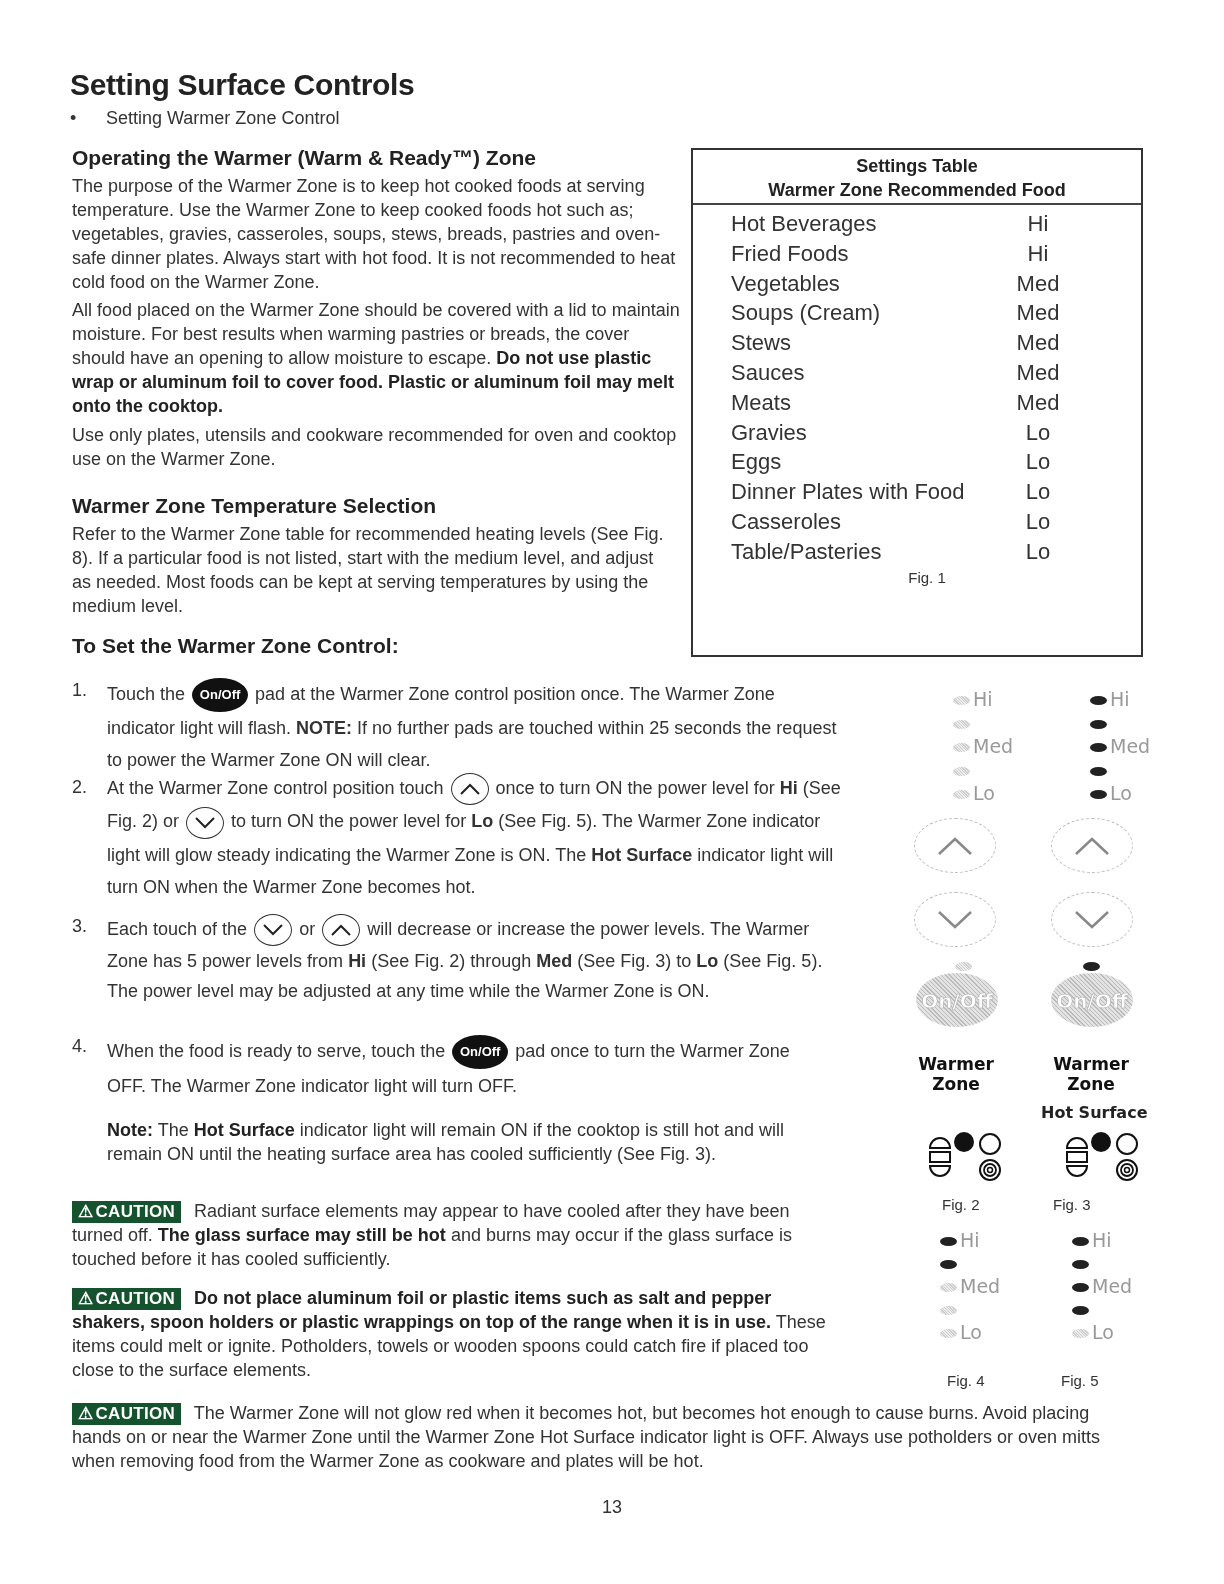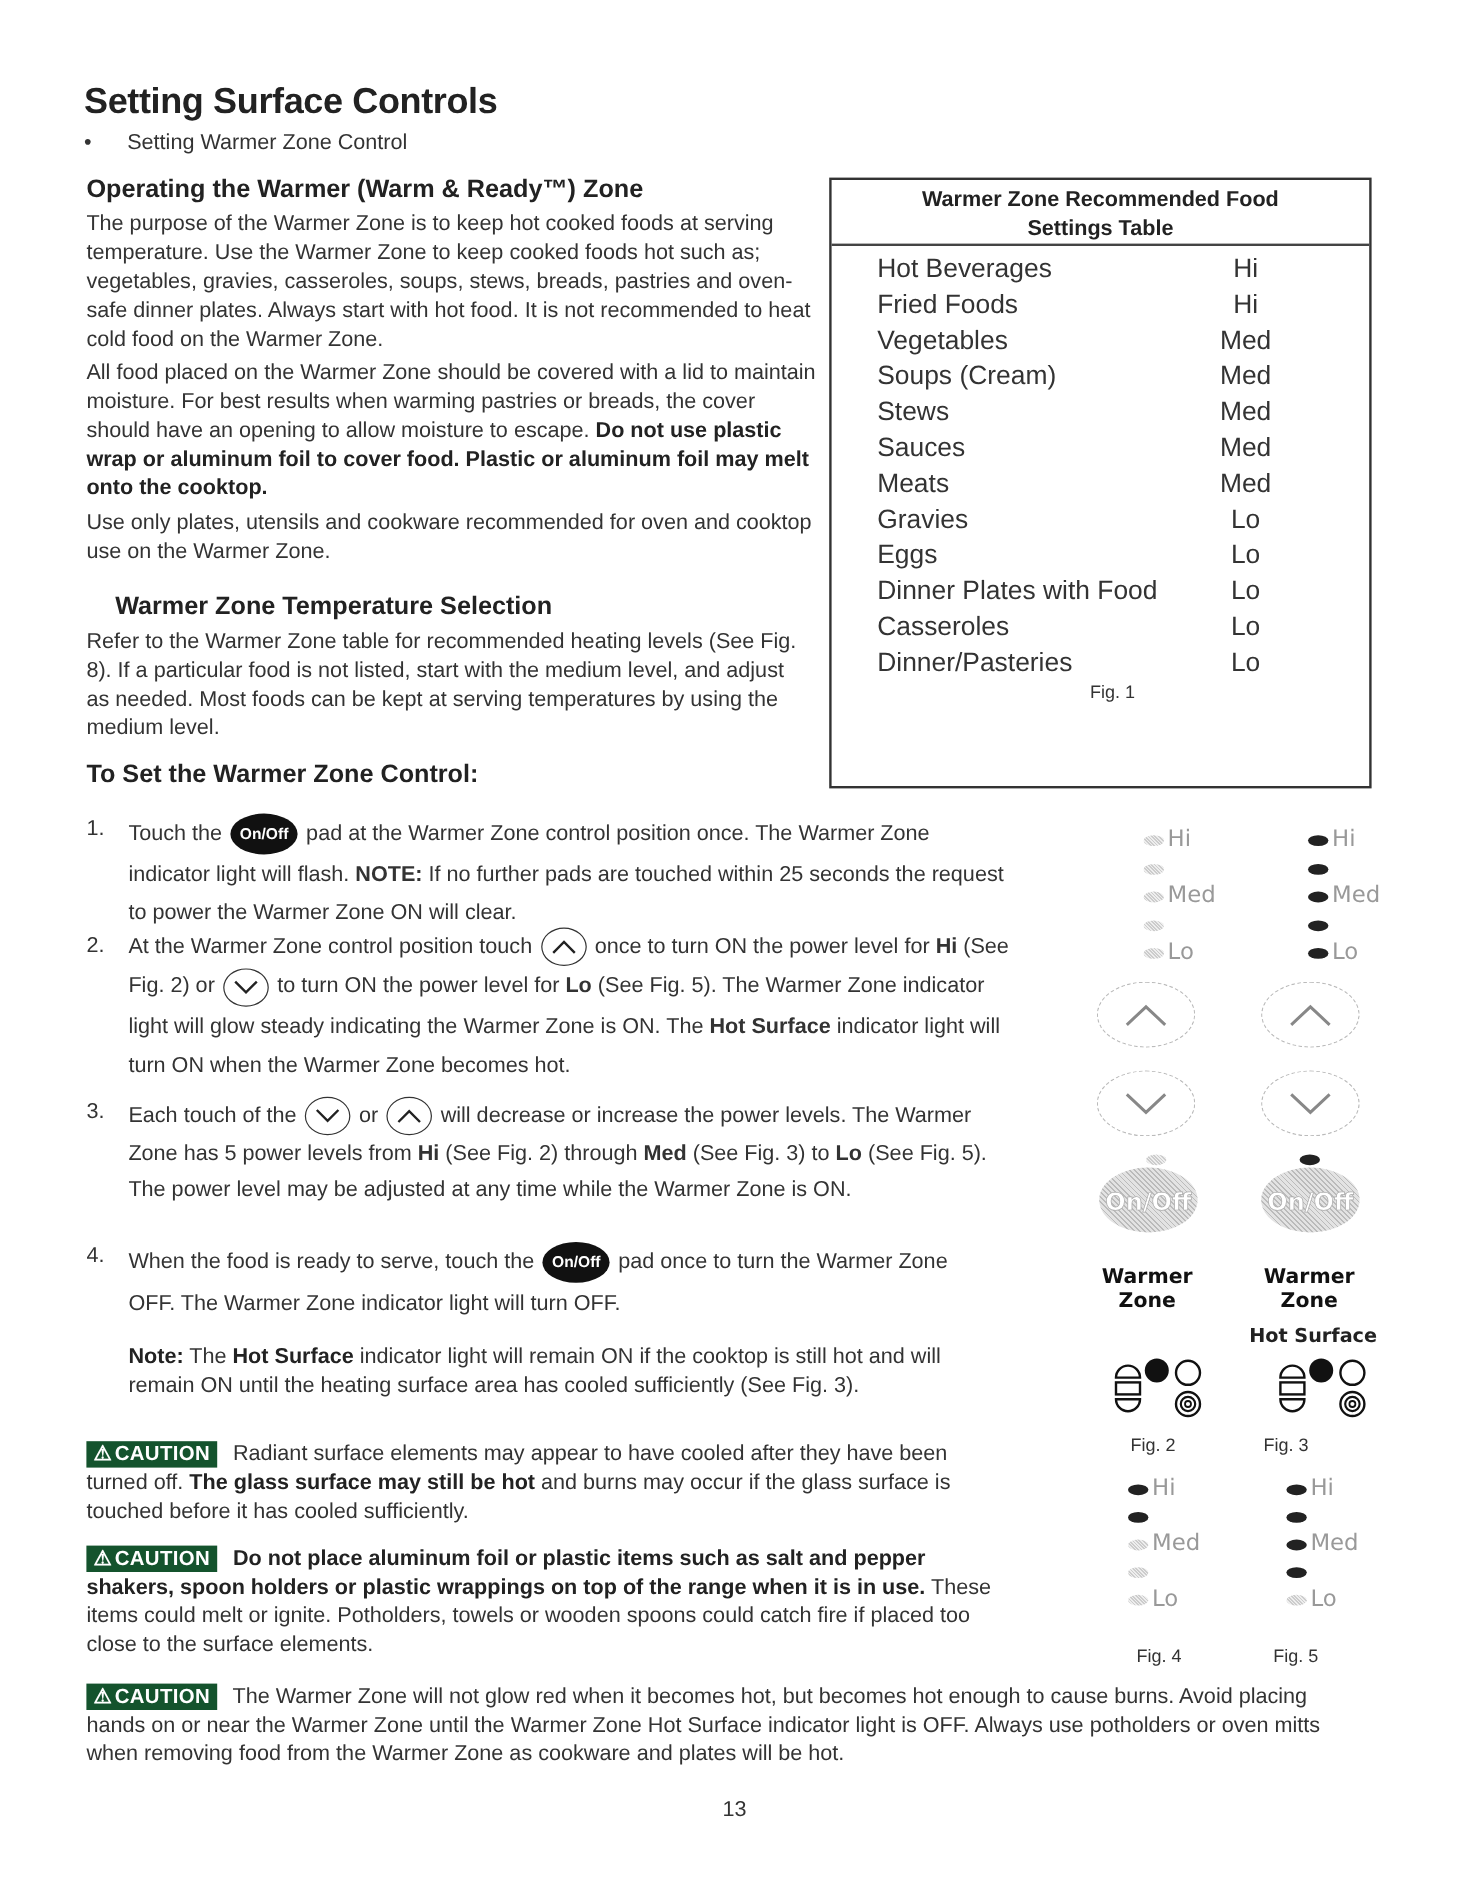--- a/index.html
+++ b/index.html
@@ -57,29 +57,29 @@
 <body>
 
 <div class="abs title">Setting Surface Controls</div>
 <div class="abs bullet-line"><span class="dot">•</span><span>Setting Warmer Zone Control</span></div>
 
 <div class="abs h2 col" style="top:146px;">Operating the Warmer (Warm &amp; Ready™) Zone</div>
 <div class="abs para col" style="top:174px;">The purpose of the Warmer Zone is to keep hot cooked foods at serving temperature. Use the Warmer Zone to keep cooked foods hot such as; vegetables, gravies, casseroles, soups, stews, breads, pastries and oven-safe dinner plates.  Always start with hot food. It is not recommended to heat cold food on the Warmer Zone.</div>
 <div class="abs para col" style="top:298px;"><span>All food placed on the Warmer Zone should be covered with a lid to maintain moisture.  For best results when warming pastries or breads, the cover should have an opening to allow moisture to escape. </span><b>Do not use plastic wrap or aluminum foil to cover food. Plastic or aluminum foil may melt onto the cooktop.</b></div>
 <div class="abs para col" style="top:423px;">Use only plates, utensils and cookware recommended for oven and cooktop use on the Warmer Zone.</div>
 
-<div class="abs h2 col" style="top:494px;margin-left:24px;">Warmer Zone Temperature Selection</div>
+<div class="abs h2 col" style="top:494px;">Warmer Zone Temperature Selection</div>
 <div class="abs para col" style="top:522px; width:600px;">Refer to the Warmer Zone table for recommended heating levels (See Fig. 8). If a particular food is not listed, start with the medium level, and adjust as needed. Most foods can be kept at serving temperatures by using the medium level.</div>
 
 <div class="abs h2 col" style="top:634px;">To Set the Warmer Zone Control:</div>
 
 <div class="abs ftable">
   <div class="cap">
+    <div>Settings Table</div>
     <div>Warmer Zone Recommended Food</div>
-    <div>Settings Table</div>
   </div>
   <div class="rows" id="table-rows">
       <div class="row">
         <span class="c1">Hot Beverages</span>
         <span class="c2">Hi</span>
       </div>
       <div class="row">
         <span class="c1">Fried Foods</span>
         <span class="c2">Hi</span>
       </div>
@@ -113,21 +113,21 @@
       </div>
       <div class="row">
         <span class="c1">Dinner Plates with Food</span>
         <span class="c2">Lo</span>
       </div>
       <div class="row">
         <span class="c1">Casseroles</span>
         <span class="c2">Lo</span>
       </div>
       <div class="row">
-        <span class="c1">Dinner/Pasteries</span>
+        <span class="c1">Table/Pasteries</span>
         <span class="c2">Lo</span>
       </div>
     </div>
   <div class="figcap">Fig. 1</div>
 </div>
 
 <div class="abs step" style="top:678px;">
   <span class="num">1.</span>
   <div class="txt" style="line-height:32px;">
     <span>Touch the</span>

